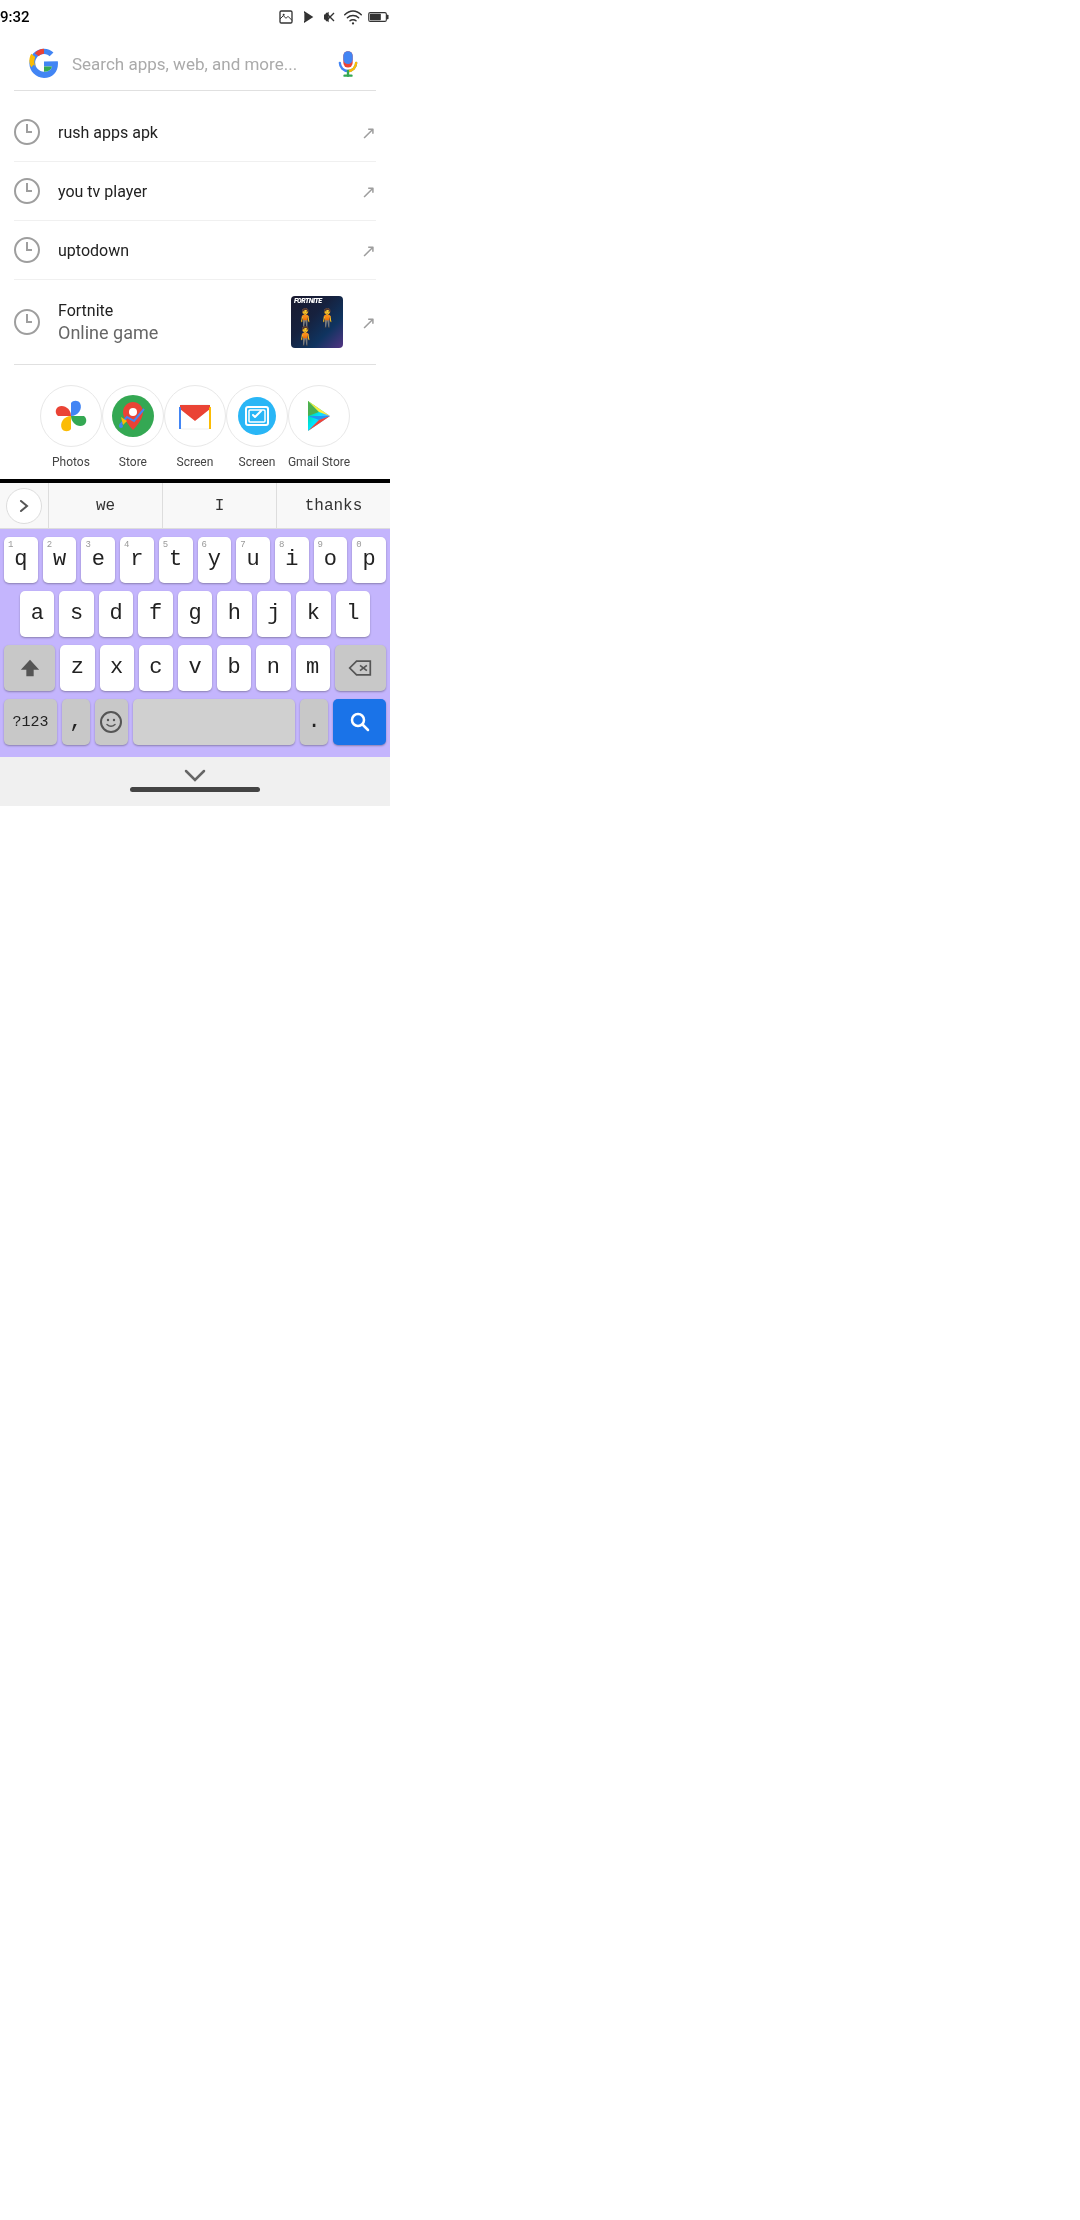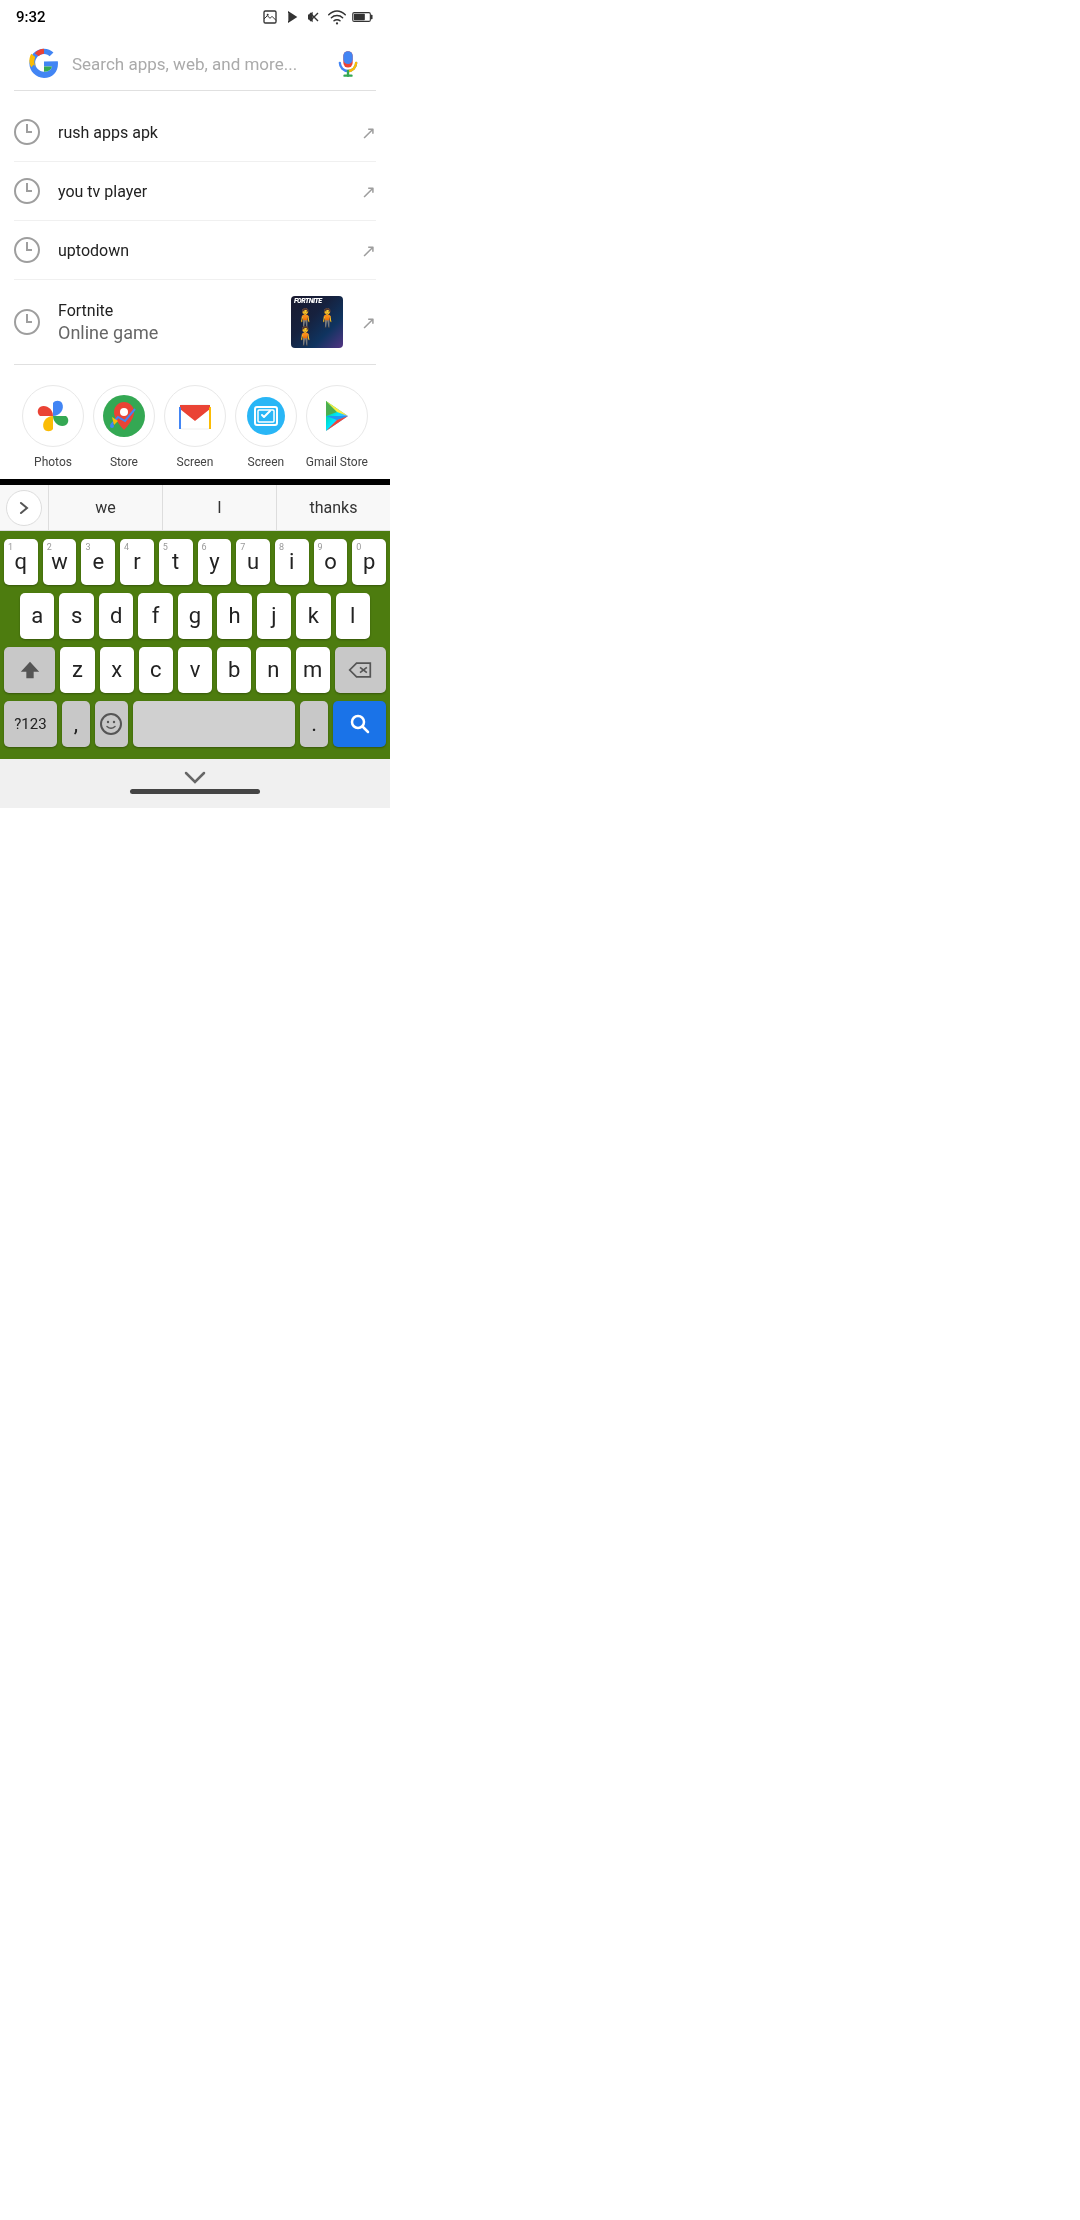--- a/index.html
+++ b/index.html
@@ -10,21 +10,21 @@
       background: #fff;
       font-family: 'Roboto', Arial, sans-serif;
       overflow-x: hidden;
     }
 
     
     .status-bar {
       display: flex;
       justify-content: space-between;
       align-items: center;
-      padding: 8px 16px 4px;
+      padding: 8px 0 4px;
       background: #fff;
     }
     .status-time {
       font-size: 15px;
       font-weight: 500;
       color: #000;
     }
     .status-icons {
       display: flex;
       align-items: center;
@@ -148,23 +148,23 @@
     .arrow-icon {
       color: #9e9e9e;
       font-size: 18px;
       margin-left: 8px;
       flex-shrink: 0;
     }
 
     
     .app-row {
       display: flex;
-      justify-content: space-between;
-      padding: 20px 22px 10px;
-      border-bottom: 6px solid #000000;
+      justify-content: center;
+      padding: 20px 10px 10px;
+      border-bottom: 4px solid #000000;
     }
     .app-item {
       display: flex;
       flex-direction: column;
       align-items: center;
       gap: 8px;
       cursor: pointer;
     }
     .app-icon-circle {
       width: 62px;
@@ -178,22 +178,23 @@
       overflow: hidden;
     }
     .app-label {
       font-size: 12px;
       color: #444;
       text-align: center;
     }
 
     
     .keyboard {
-      background: #4d7c0f;
+      background: #c4b5fd;
       padding: 0;
+      font-family: Liberation Mono, monospace;
     }
 
     
     .word-suggestions {
       display: flex;
       align-items: center;
       background: #f8f8f8;
       border-bottom: 1px solid #ddd;
       height: 46px;
     }

